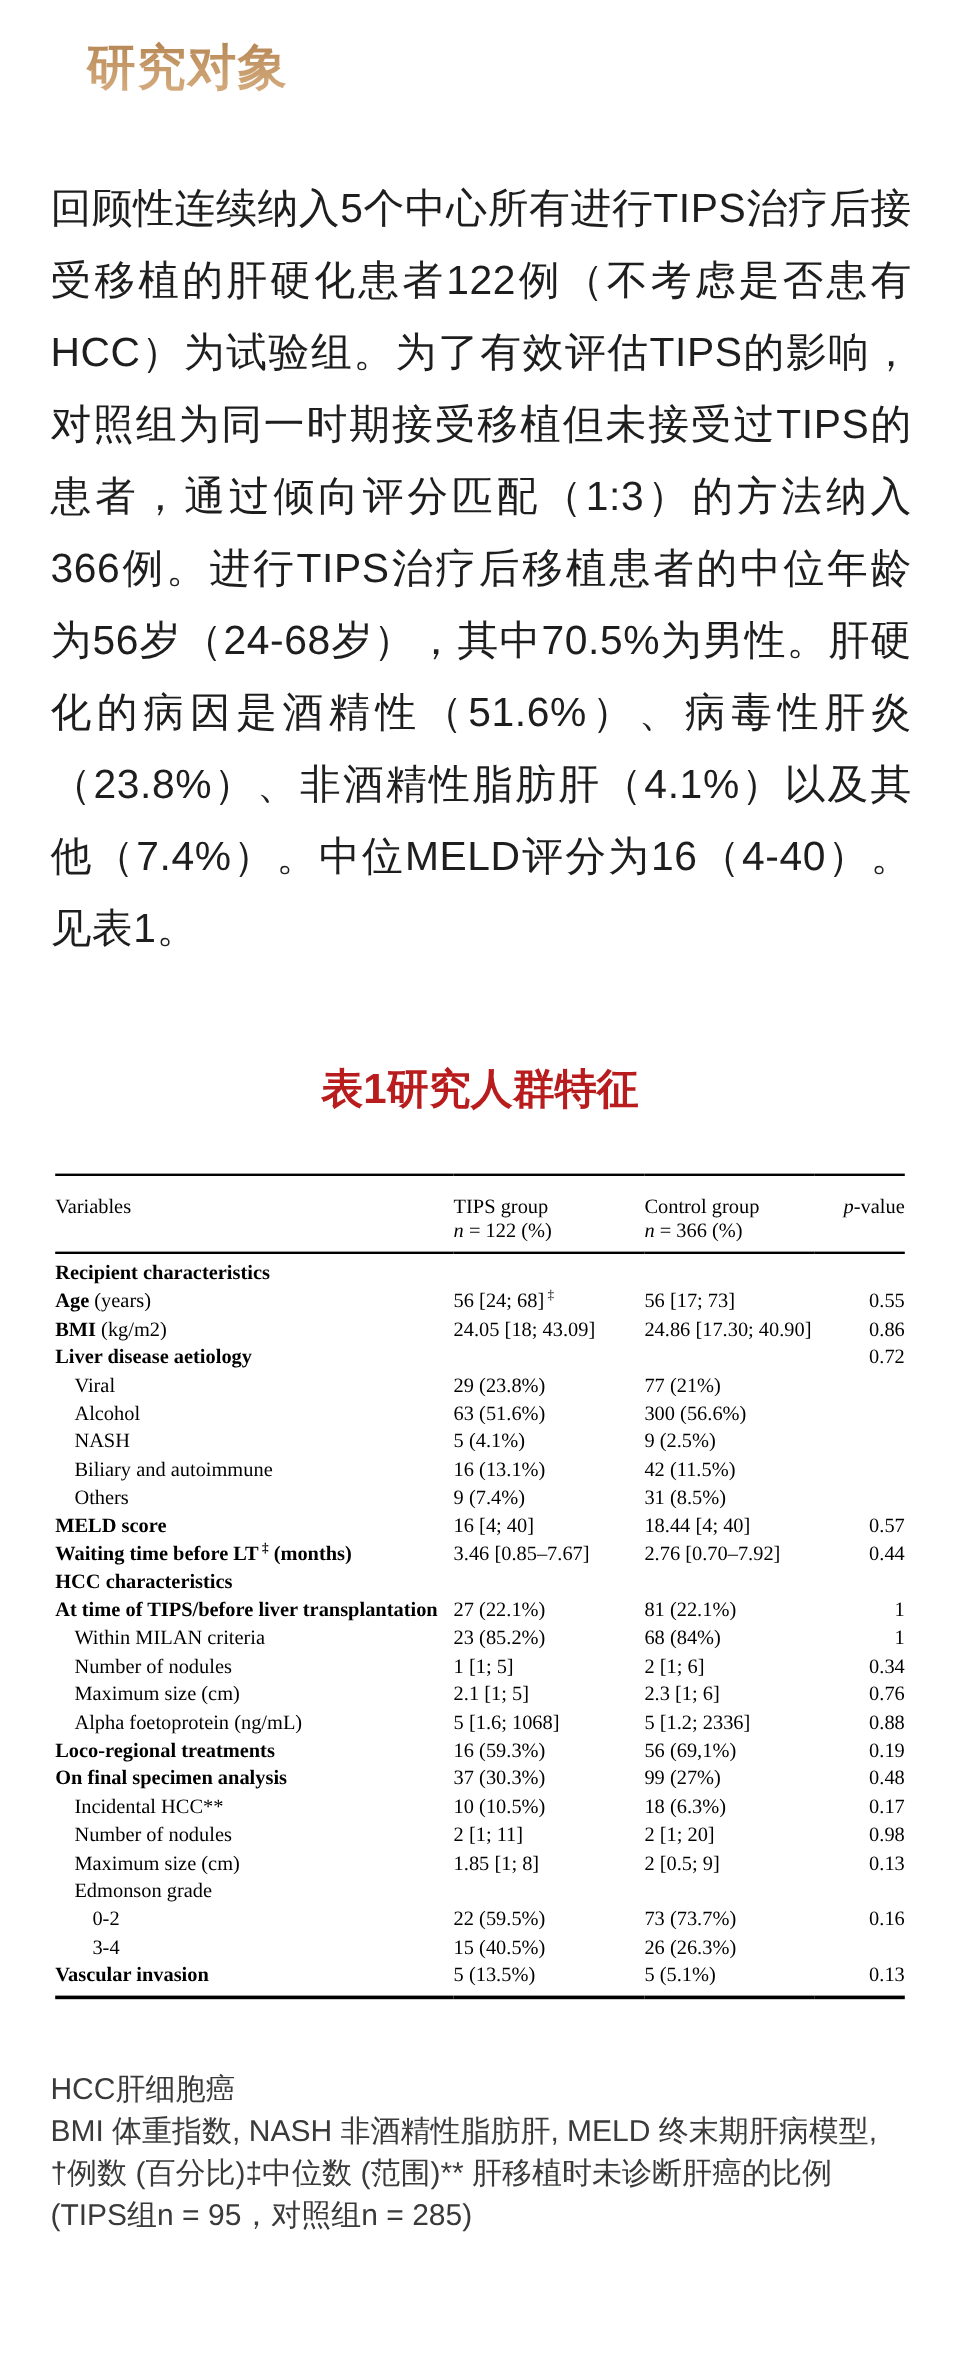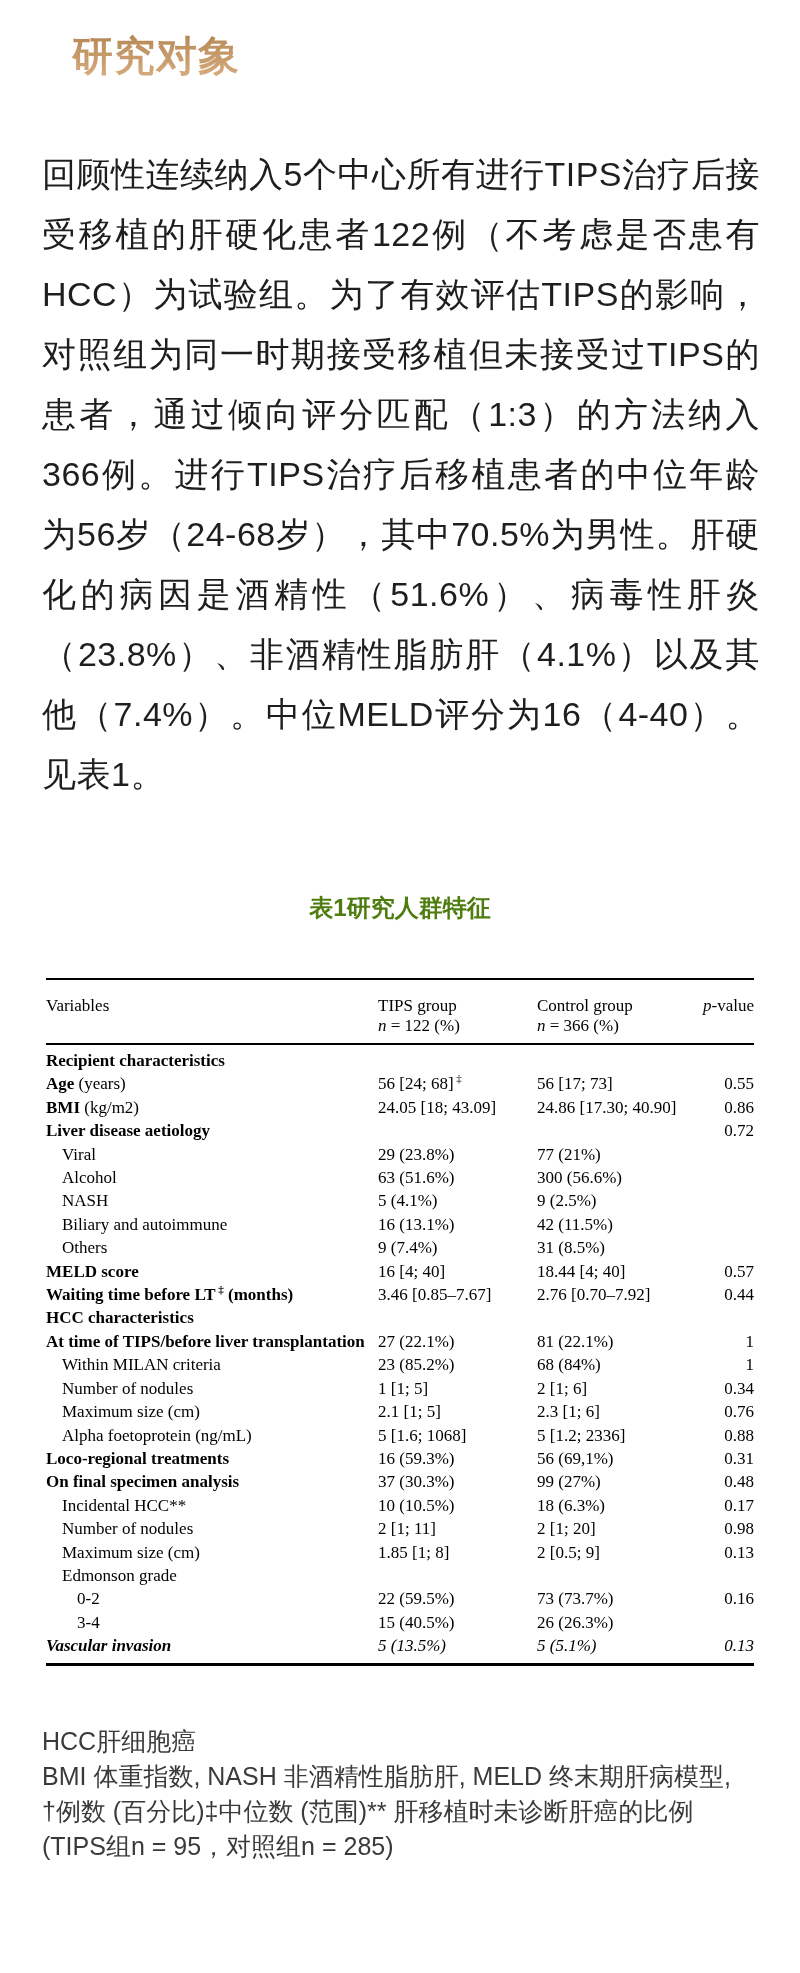--- a/index.html
+++ b/index.html
@@ -21,37 +21,37 @@
     }
   }
   .para{
     margin:62px 40px 0 42px;
     font-size:34px;line-height:60px;color:#1e1e1e;
     text-align:justify;text-align-last:left;
     letter-spacing:0.5px;
   }
   .caption{
     margin:84px 40px 0;
-    font-size:24px;line-height:40px;font-weight:700;
-    text-align:center;color:#4d7c0f;
+    font-size:35px;line-height:40px;font-weight:700;
+    text-align:center;color:#b91c1c;
   }
   table{
     border-collapse:collapse;table-layout:fixed;
     width:708px;margin:50px 0 0 46px;
     font-family:"Liberation Serif","DejaVu Serif",serif;
     font-size:17px;color:#000;
     border-top:2px solid #000;border-bottom:3px solid #000;
   }
   thead tr{border-bottom:2px solid #000;}
   th{font-weight:normal;text-align:left;vertical-align:top;padding:16px 0 7px;line-height:20px;}
   th.c-p{text-align:right;}
   td{line-height:23.4px;white-space:nowrap;overflow:visible;vertical-align:top;padding:0;}
   td.pv{text-align:right;}
   tbody tr:first-child td{padding-top:4px;}
-  tbody tr:last-child td{padding-bottom:5px;font-style:italic;}
+  tbody tr:last-child td{padding-bottom:5px;}
   sup{font-size:11px;line-height:0;}
   .b{font-weight:bold;}
   .ind1{padding-left:16px;}
   .ind2{padding-left:31px;}
   i{font-style:italic;}
   .footnotes{
     margin:58px 40px 0 42px;
     font-size:25px;line-height:35px;color:#3a3a3a;
   }
 </style>
@@ -187,21 +187,21 @@
         <tr>
           <td class="lbl ind1"><span>Alpha foetoprotein (ng/mL)</span></td>
           <td><span>5 [1.6; 1068]</span></td>
           <td>5 [1.2; 2336]</td>
           <td class="pv">0.88</td>
         </tr>
         <tr>
           <td class="lbl ind0"><span class="b">Loco-regional treatments</span></td>
           <td><span>16 (59.3%)</span></td>
           <td>56 (69,1%)</td>
-          <td class="pv">0.31</td>
+          <td class="pv">0.19</td>
         </tr>
         <tr>
           <td class="lbl ind0"><span class="b">On final specimen analysis</span></td>
           <td><span>37 (30.3%)</span></td>
           <td>99 (27%)</td>
           <td class="pv">0.48</td>
         </tr>
         <tr>
           <td class="lbl ind1"><span>Incidental HCC**</span></td>
           <td><span>10 (10.5%)</span></td>

